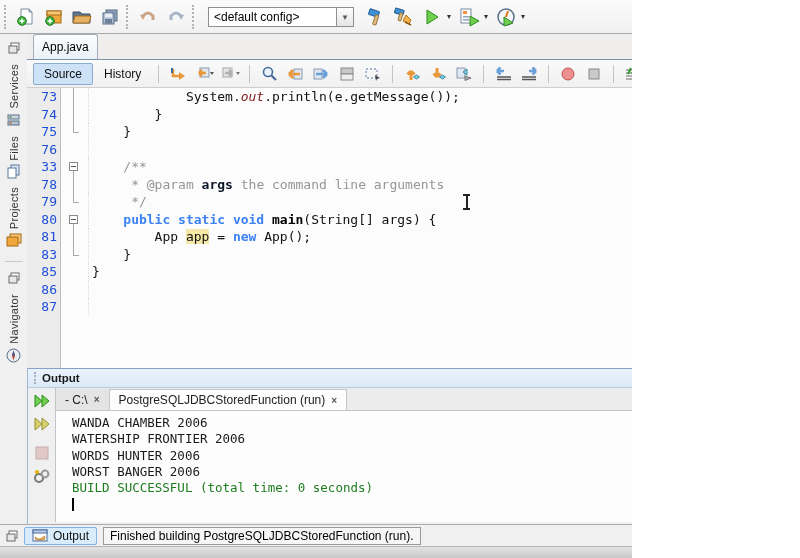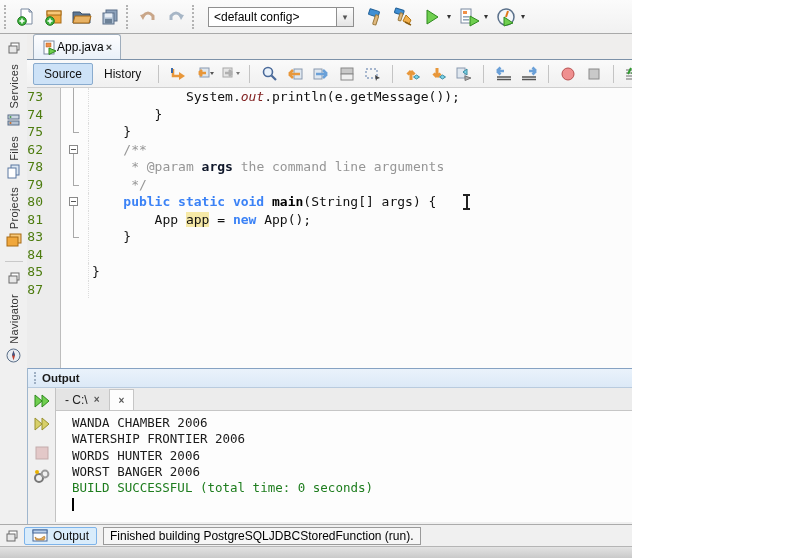--- a/index.html
+++ b/index.html
@@ -18,40 +18,40 @@
 
   
   .side-strip { position:absolute; left:0; top:34px; width:27px; height:490px; background:#f0f0f0; display:flex; flex-direction:column; align-items:center; }
   .dock-icon { margin:8px 0 6px 0; }
   .side-tab { display:flex; flex-direction:column; align-items:center; padding:4px 0; }
   .side-tab .vlabel { writing-mode:vertical-lr; transform:rotate(180deg); font-size:11px; color:#333; margin-bottom:4px; letter-spacing:.3px; }
   .side-sep { width:18px; border-top:1px solid #c9c9c9; margin:10px 0 2px 0; }
 
   
   .tabrow { position:absolute; left:27px; top:34px; width:773px; height:26px; background:#efeeed; border-bottom:1px solid #7c91a8; display:flex; align-items:flex-end; }
-  .doc-tab { height:25px; margin-left:6px; display:flex; align-items:center; padding:0 8px; background:linear-gradient(#fdfdfe,#e9f1f9); border:1px solid #9fadbc; border-bottom:none; border-radius:3px 3px 0 0; font-size:12px; color:#000; }
+  .doc-tab { height:25px; margin-left:6px; display:flex; align-items:center; gap:5px; padding:0 8px; background:linear-gradient(#fdfdfe,#e9f1f9); border:1px solid #9fadbc; border-bottom:none; border-radius:3px 3px 0 0; font-size:12px; color:#000;flex-direction:column; }
   .doc-tab .close-x { color:#444; font-size:11px; font-weight:bold; margin-left:2px; }
   .tabrow-controls { margin-left:auto; display:flex; align-items:center; gap:10px; padding-right:10px; padding-bottom:5px; }
   .tr-arrow { color:#b5b5b5; font-size:10px; }
   .tr-dd { color:#333; font-size:9px; }
 
   
   .ed-toolbar { position:absolute; left:27px; top:60px; width:773px; height:28px; background:linear-gradient(#fafafa,#f0f0f0); border-bottom:1px solid #cfcfcf; display:flex; align-items:center; padding:0 6px; }
   .seg-btn { padding:3px 10px; font-size:12px; border:1px solid transparent; border-radius:2px; }
   .seg-btn.active { background:#cde2f7; border-color:#89abce; }
   .ed-sep { width:1px; height:18px; background:#c4c4c4; margin:0 6px; }
   .ed-btn { width:24px; height:22px; display:flex; align-items:center; justify-content:center; margin:0 1px; }
   .ed-split { margin-left:auto; margin-right:2px; }
 
   
   .editor { position:absolute; left:27px; top:88px; width:773px; height:280px; background:#fcfcfc; overflow:hidden; }
   .gutter-bg { position:absolute; left:0; top:0; width:34px; height:280px; background:#ececec; border-right:1px solid #bdbdbd; }
   .code-rows { position:absolute; left:0; top:0; width:731px; z-index:1; }
   .crow { display:flex; height:17.5px; align-items:center; font-family:"DejaVu Sans Mono", monospace; font-size:13px; }
-  .crow .lno { width:34px; text-align:right; padding-right:18px; color:#4d7c0f; flex:none; }
+  .crow .lno { width:34px; text-align:right; padding-right:4px; color:#1d4ed8; flex:none; }
   .crow .fold { width:27px; height:17.5px; position:relative; flex:none; }
   .crow .codecell { flex:1; height:17.5px; line-height:17.5px; white-space:pre; border-left:1px dotted #dcdcdc; padding-left:3px; overflow:hidden; }
   .crow.current .fold, .crow.current .codecell { background:#e9eff8; }
   .fold .vline { position:absolute; left:12px; top:0; bottom:0; width:1px; background:#a9a9a9; }
   .fold.end .vline { bottom:8px; }
   .fold.end .hline { position:absolute; left:12px; top:9px; width:6px; height:1px; background:#a9a9a9; }
   .fold.fbox .vline { top:13px; }
   .fold .minus { position:absolute; left:8px; top:4px; width:9px; height:9px; border:1px solid #8a8a8a; background:#fff; }
   .fold .minus::after { content:""; position:absolute; left:1px; top:3px; width:5px; height:1px; background:#555; }
   .tok-kw { color:#3b82f6; font-weight:bold; }
@@ -407,21 +407,26 @@
         </div>
         <div class="crow">
           <span class="lno">75</span>
           <span class="fold end">
             <i class="vline"></i>
             <i class="hline"></i>
           </span>
           <span class="codecell"><span>    }</span></span>
         </div>
         <div class="crow">
-          <span class="lno">62</span>
+          <span class="lno">76</span>
+          <span class="fold"></span>
+          <span class="codecell"></span>
+        </div>
+        <div class="crow">
+          <span class="lno">33</span>
           <span class="fold fbox">
             <i class="vline"></i>
             <i class="minus"></i>
           </span>
           <span class="codecell"><span>    </span><span class="tok-cm">/**</span></span>
         </div>
         <div class="crow">
           <span class="lno">78</span>
           <span class="fold v">
             <i class="vline"></i>
@@ -451,30 +456,30 @@
           </span>
           <span class="codecell"><span>        App </span><span class="tok-occ">app</span><span> = </span><span class="tok-kw">new</span><span> App();</span></span>
         </div>
         <div class="crow">
           <span class="lno">83</span>
           <span class="fold end">
             <i class="vline"></i>
             <i class="hline"></i>
           </span>
           <span class="codecell"><span>    }</span></span>
-        </div>
-        <div class="crow">
-          <span class="lno">84</span>
-          <span class="fold"></span>
-          <span class="codecell"></span>
         </div>
         <div class="crow">
           <span class="lno">85</span>
           <span class="fold"></span>
           <span class="codecell"><span>}</span></span>
+        </div>
+        <div class="crow">
+          <span class="lno">86</span>
+          <span class="fold"></span>
+          <span class="codecell"></span>
         </div>
         <div class="crow">
           <span class="lno">87</span>
           <span class="fold"></span>
           <span class="codecell"></span>
         </div>
       </div>
     <div class="margin-line"></div>
     <div class="scrollbar">
       <div class="sb-up">▲</div>
@@ -530,20 +535,21 @@
             </svg>
         </div>
       </div>
       <div class="out-main">
         <div class="out-tabs">
           <div class="out-tab">
             <span>- C:\</span>
             <span class="tab-x">×</span>
           </div>
           <div class="out-tab active">
+            <span>PostgreSQLJDBCStoredFunction (run)</span>
             <span class="tab-x">×</span>
           </div>
         </div>
         <div class="out-content" id="out-content">
             <div class="out-line">WANDA CHAMBER 2006</div>
             <div class="out-line">WATERSHIP FRONTIER 2006</div>
             <div class="out-line">WORDS HUNTER 2006</div>
             <div class="out-line">WORST BANGER 2006</div>
             <div class="out-line success">BUILD SUCCESSFUL (total time: 0 seconds)</div>
             <div><span class="out-caret"></span></div>

